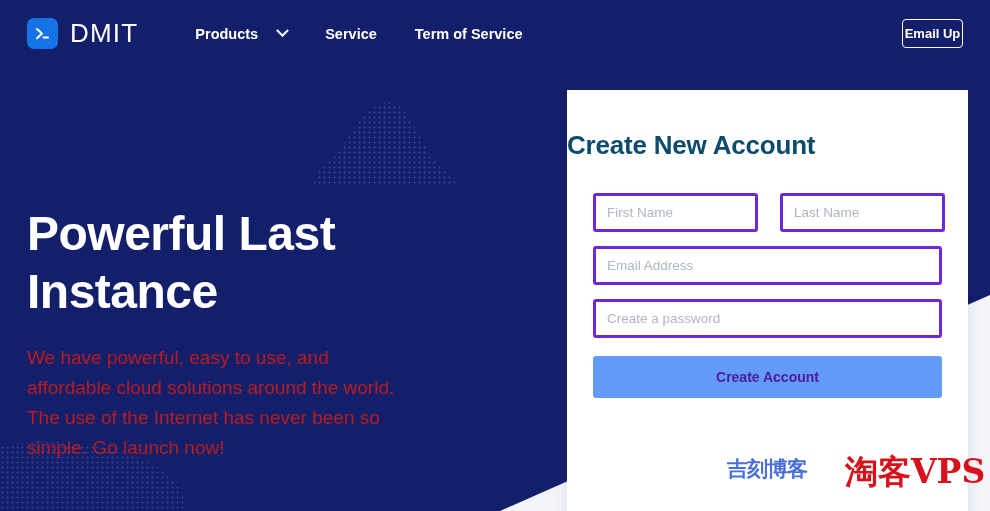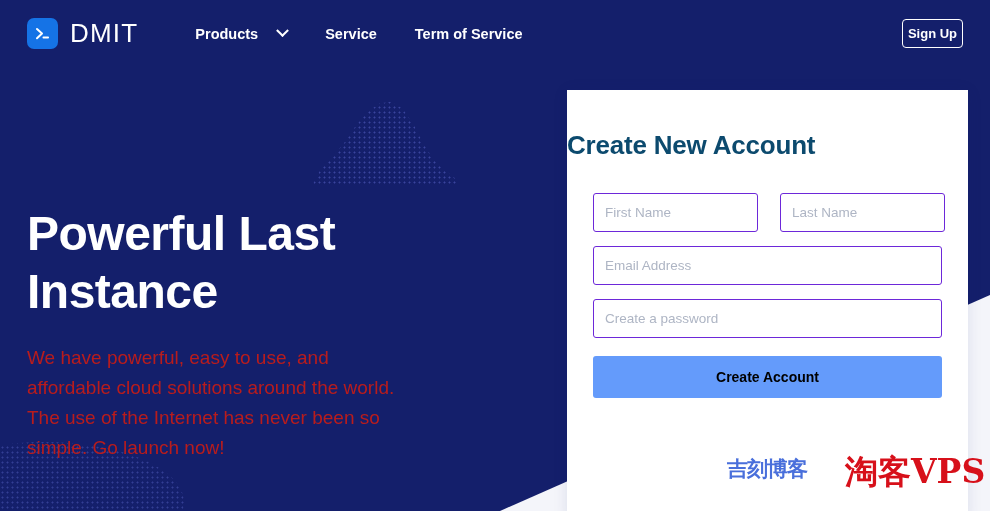--- a/index.html
+++ b/index.html
@@ -174,21 +174,21 @@
     margin-top: 32px;
   }
   .row {
     display: flex;
     gap: 22px;
   }
   .field {
     box-sizing: border-box;
     width: 100%;
     height: 39px;
-    border: 1px solid #6d28d9;
+    border: 3px solid #6d28d9;
     border-radius: 3px;
     background: #ffffff;
     font-size: 13.5px;
     font-family: "Liberation Sans", sans-serif;
     color: #394150;
     padding: 0 11px;
     outline: none;
   }
   .field::placeholder { color: #aeb5c4; }
   .field.half { width: 165px; flex: none; }
@@ -245,21 +245,21 @@
   }
 
   
   .submit-btn {
     margin-top: 18px;
     width: 349px;
     height: 42px;
     border: 0;
     border-radius: 3px;
     background: #649bfb;
-    color: #000000;
+    color: #4c1d95;
     font-size: 14px;
     font-weight: bold;
     font-family: "Liberation Sans", sans-serif;
     cursor: pointer;
     display: block;
   }
 
   
   .wm-blue {
     position: absolute;
@@ -315,21 +315,21 @@
         <span class="chev"></span>
       </div>
       <div class="nav-link">
         <span>Service</span>
       </div>
       <div class="nav-link">
         <span>Term of Service</span>
       </div>
     </div>
 
-    <button class="signup-btn">Sign Up</button>
+    <button class="signup-btn">Email Up</button>
   </div>
 
   <div class="hero-copy">
     <h1 class="hero-title">
       <span>Powerful Last</span><br>
       <span>Instance</span>
     </h1>
     <p class="hero-sub">We have powerful, easy to use, and affordable cloud solutions around the world. The use of the Internet has never been so simple. Go launch now!</p>
   </div>
 

